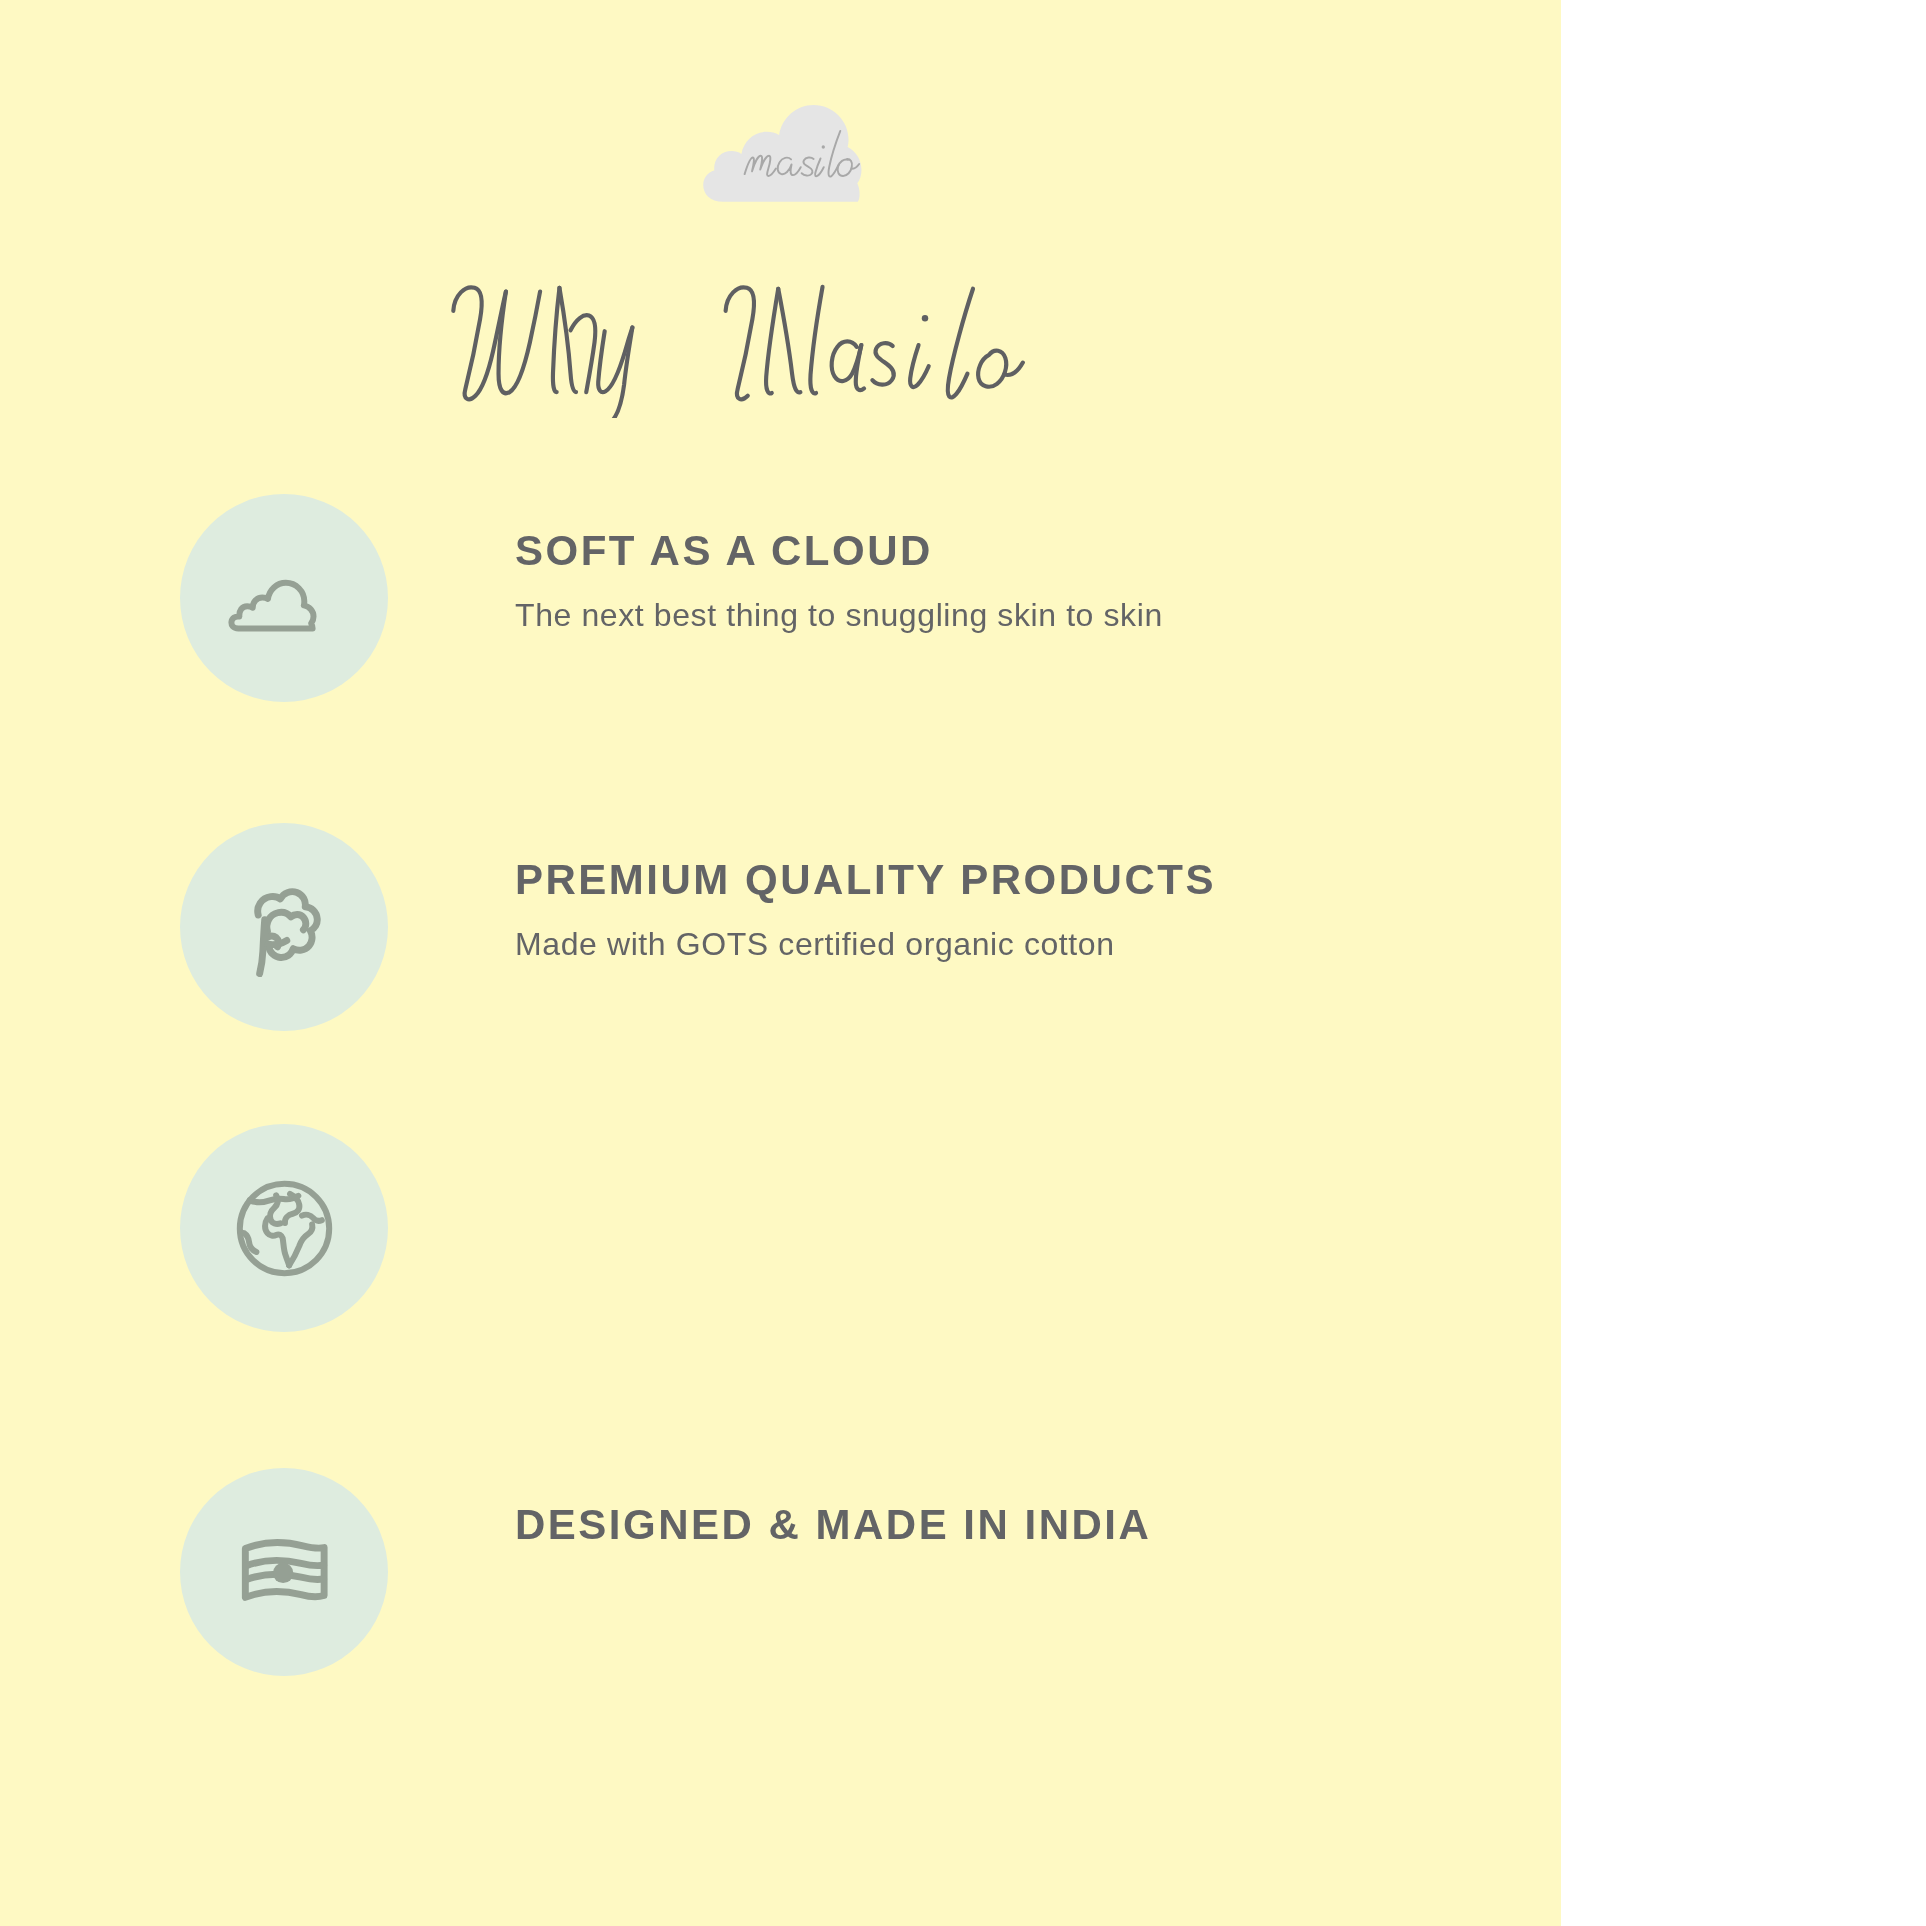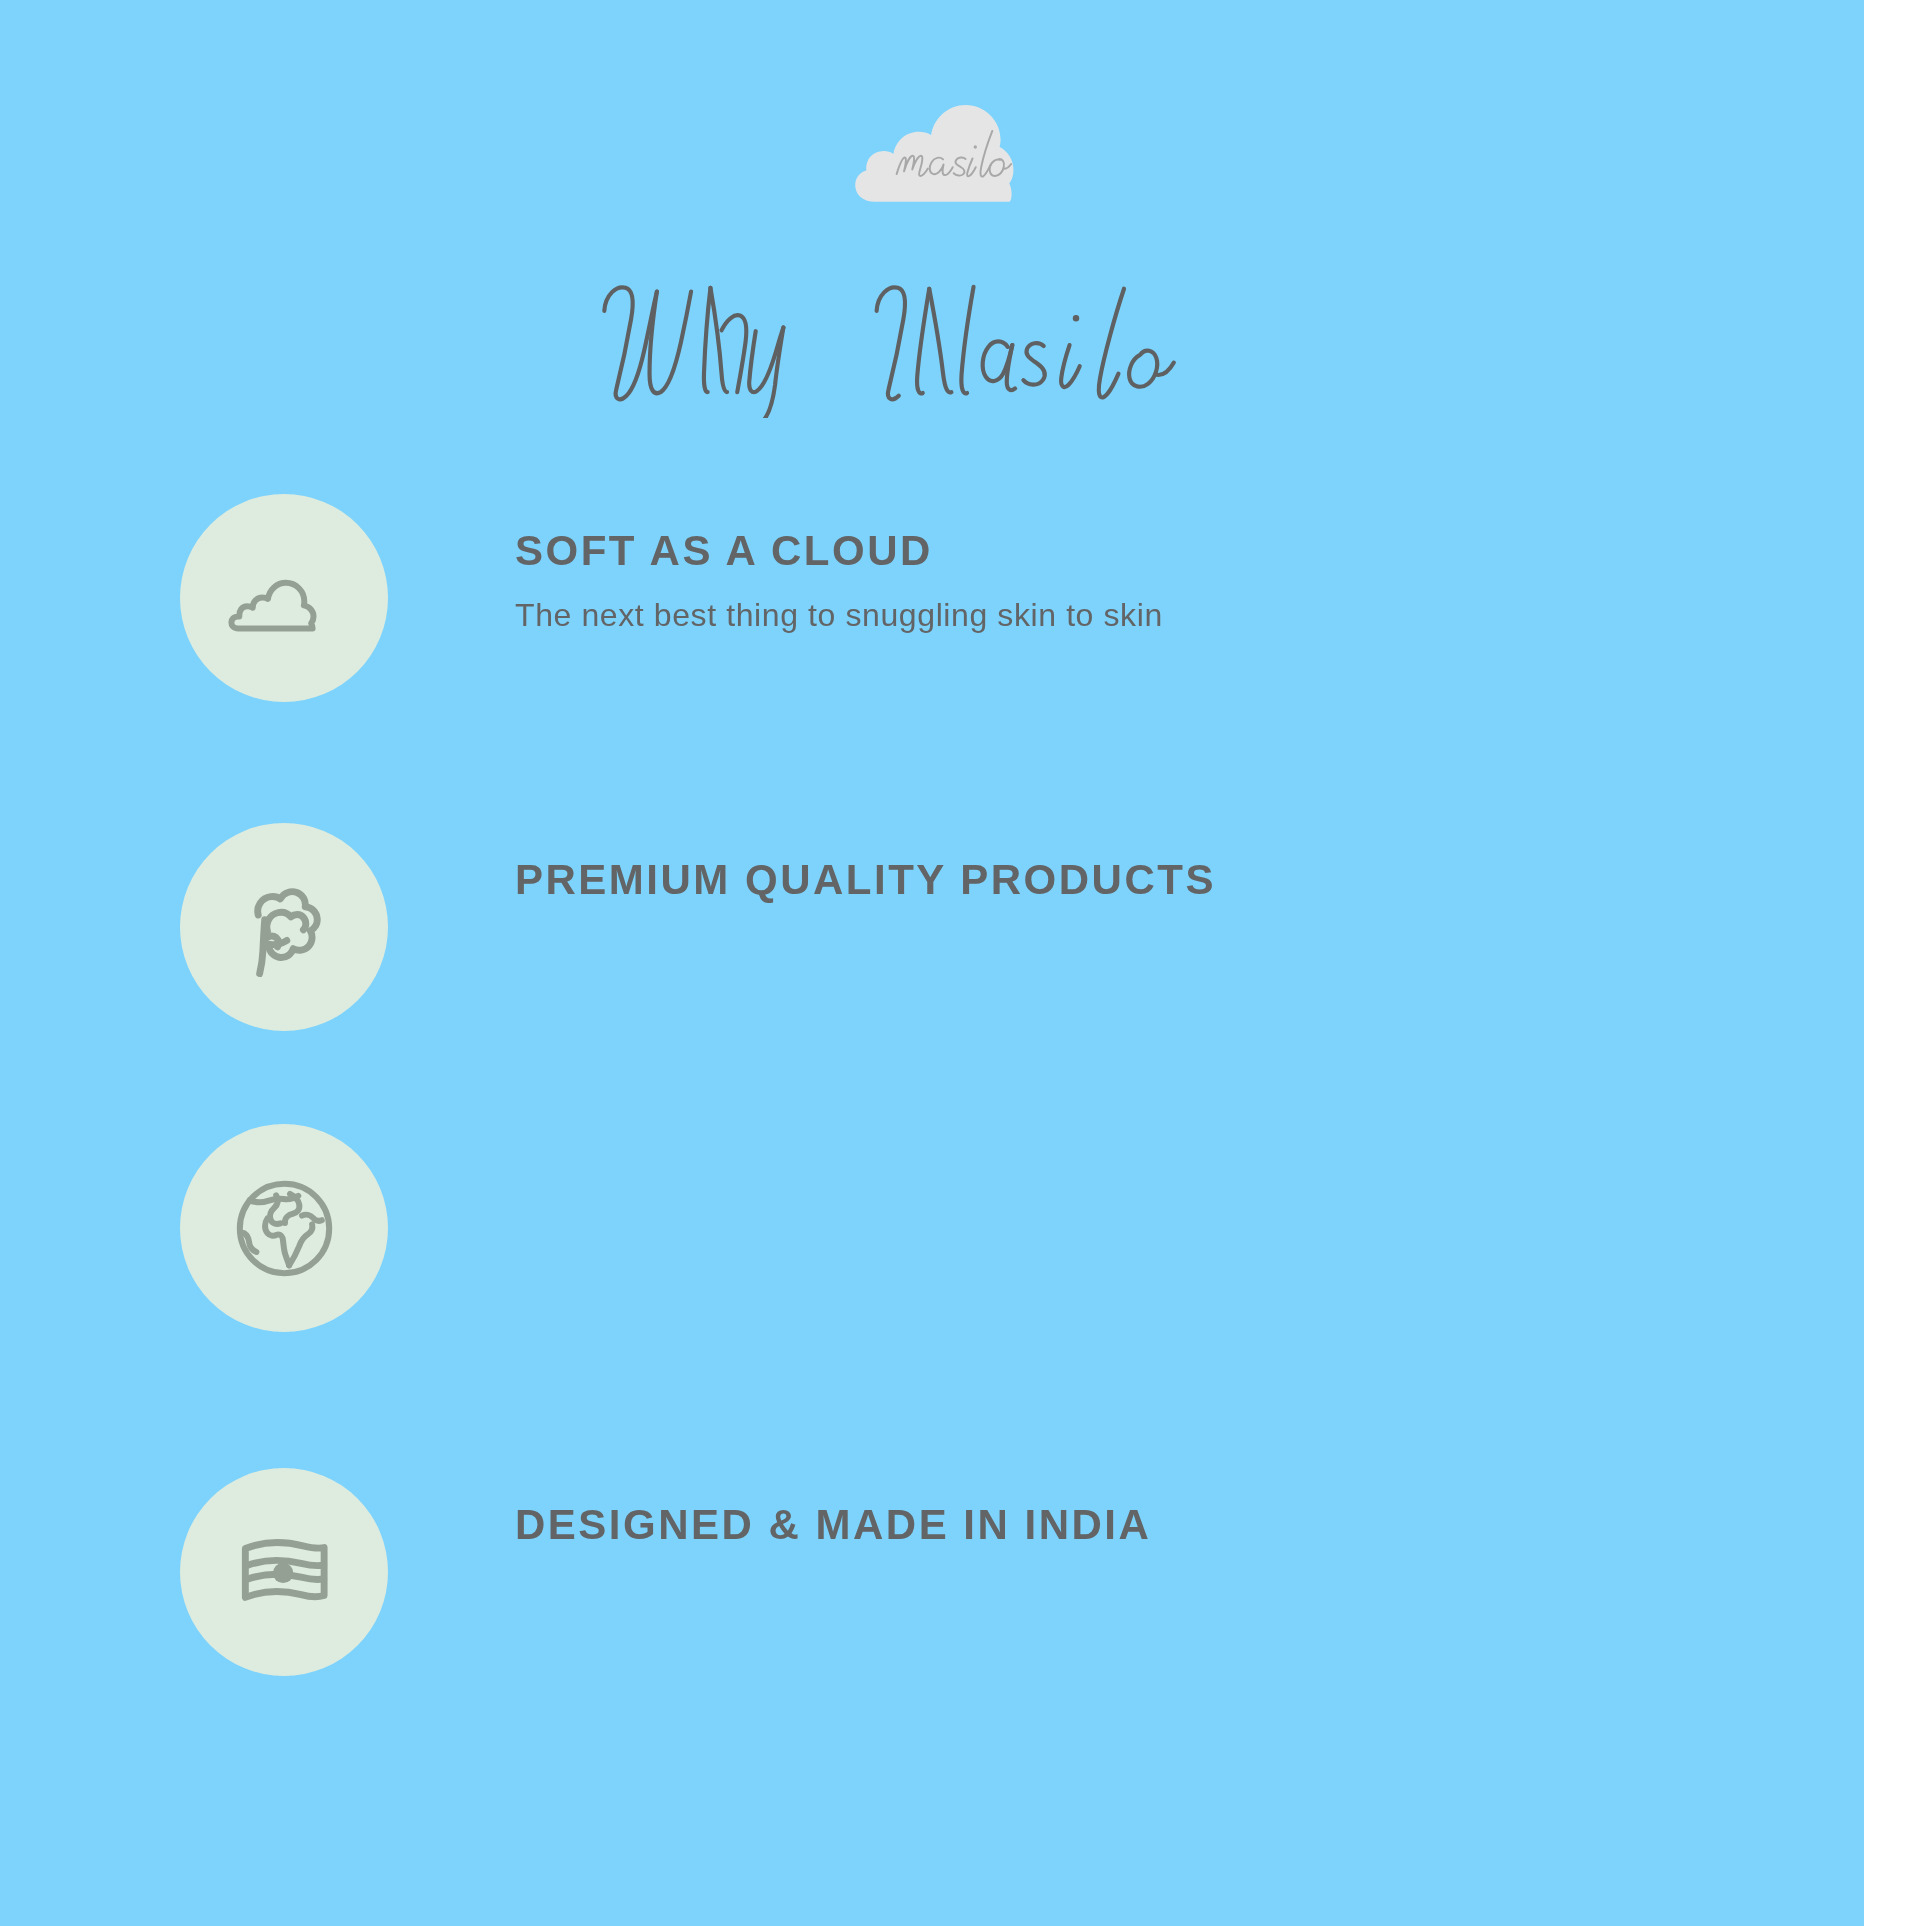--- a/index.html
+++ b/index.html
@@ -10,23 +10,23 @@
   body {
     width: 1926px;
     height: 1926px;
     font-family: "Liberation Sans", sans-serif;
     -webkit-font-smoothing: antialiased;
     overflow: hidden;
   }
 
   .page {
     position: relative;
-    width: 1864px;
+    width: 1561px;
     height: 1926px;
-    background: #7dd3fc;
+    background: #fef9c3;
     box-sizing: border-box;
   }
 
   
   .brand-logo {
     position: absolute;
     left: 0;
     right: 0;
     top: 95px;
     height: 125px;
@@ -222,20 +222,21 @@
             <path d="M103 148 C 98 130 108 112 125 108 C 136 105 147 109 154 117
                      C 162 110 174 110 181 118 C 188 126 188 138 181 145"></path>
             <path d="M97 123 C 95 148 94 172 93 192 C 92 215 89 228 86 240"></path>
             <path d="M95 168 C 102 158 114 156 122 162 C 128 167 129 175 125 182"></path>
             <path d="M104 176 C 118 179 133 175 145 168"></path>
           </g>
         </svg>
       </div>
       <div class="feature-text">
         <h2 class="feature-heading">PREMIUM QUALITY PRODUCTS</h2>
+        <p class="feature-body">Made with GOTS certified organic cotton</p>
       </div>
     </div>
 
     <div class="feature-row r3">
       <div class="icon-badge">
         <svg width="129" height="129" viewBox="0 0 280 280">
           <g fill="none" stroke="#95a094" stroke-width="13" stroke-linecap="round" stroke-linejoin="round">
             <circle cx="140" cy="140" r="97"></circle>
             <path d="M64 79 C 78 84 92 84 104 80 C 116 76 128 74 138 76
                      C 148 78 160 75 170 69"></path>

